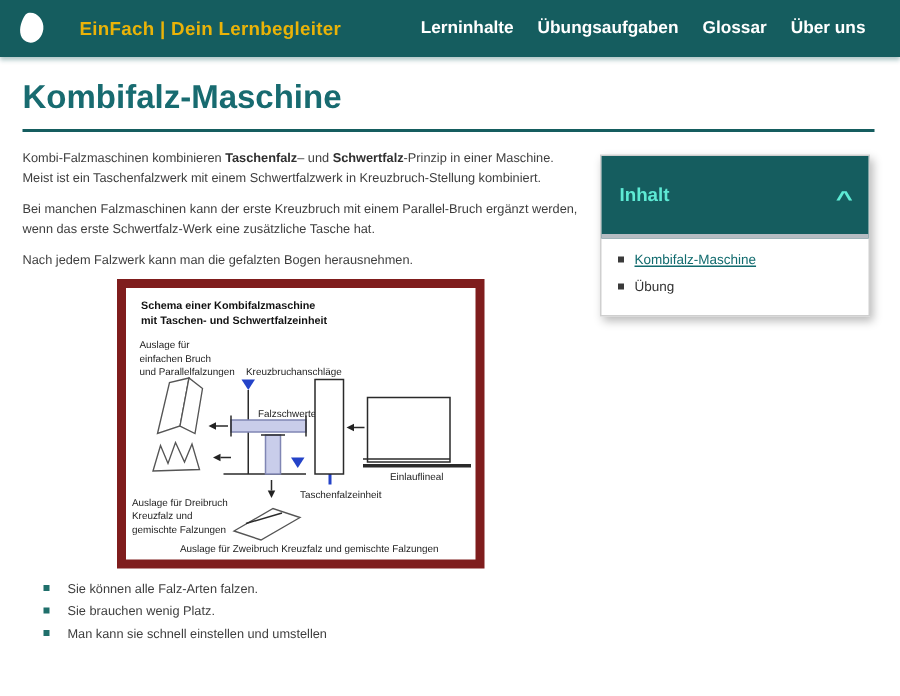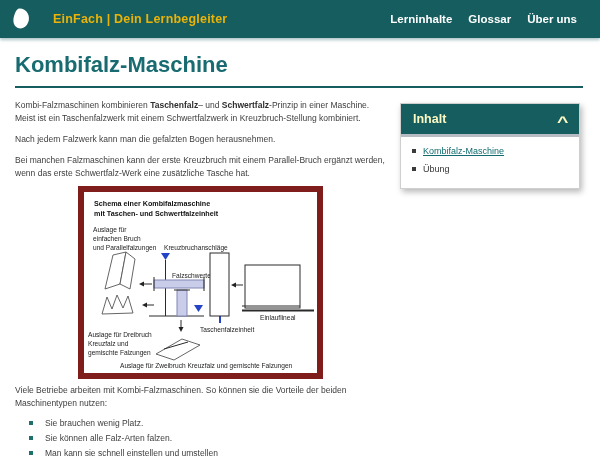--- a/index.html
+++ b/index.html
@@ -54,22 +54,22 @@
   .sheet{fill:#ffffff;stroke:#555;stroke-width:.9;}
   .blue-fill{fill:#2443c8;stroke:none;}
   .blue-line{stroke:#2443c8;stroke-width:2;fill:none;}
   
   .toc{
     width:180px;flex:0 0 auto;margin-top:15px;background:#fff;
     border:1px solid #cfcfcf;box-shadow:2px 3px 6px rgba(0,0,0,.28);
     box-sizing:border-box;
   }
   .toc-header{
-    background:#155d5f;color:#fef9c3;height:28px;display:flex;align-items:center;
-    justify-content:space-between;padding:1px 12px;cursor:pointer;
+    background:#155d5f;color:#5eead4;height:28px;display:flex;align-items:center;
+    justify-content:space-between;padding:12px 12px;cursor:pointer;
     border-bottom:3px solid #b6bcc2;
   }
   .toc-title{font-size:12.5px;font-weight:bold;}
   .toc-chevron{font-size:13px;font-weight:bold;transform:scale(1.5,1.1) translateY(2px);}
   .toc-body{padding:9px 10px 13px;}
   .toc-item{position:relative;padding-left:12px;margin-bottom:7px;font-size:9px;line-height:11px;}
   .toc-item:last-child{margin-bottom:0;}
   .toc-item::before{content:"";position:absolute;left:1px;top:3px;width:3.5px;height:3.5px;background:#3a3a3a;}
   .toc-link{color:#116b6e;text-decoration:underline;cursor:pointer;}
   .toc-plain{color:#333;cursor:pointer;}
@@ -77,35 +77,36 @@
 </head>
 <body>
 
 <div class="topbar">
   <svg class="logo" viewBox="0 0 28 32">
     <path d="M10 3 C 17 1 24 8 23 16 C 22 24 15 29 9 26 C 3 23 3.5 15 5.5 10 C 6.5 7 8 4 10 3 Z" fill="#ffffff"></path>
   </svg>
   <span class="brand">EinFach | Dein Lernbegleiter</span>
   <nav class="nav">
     <a>Lerninhalte</a>
+    <a>Übungsaufgaben</a>
     <a>Glossar</a>
     <a>Über uns</a>
   </nav>
 </div>
 
 <div class="page">
   <h1>Kombifalz-Maschine</h1>
   <hr class="rule">
 
   <div class="content">
 
     <div class="col-left">
       <p class="first"><span>Kombi-Falzmaschinen kombinieren </span><b>Taschenfalz</b><span>– und </span><b>Schwertfalz</b><span>-Prinzip in einer Maschine. Meist ist ein Taschenfalzwerk mit einem Schwertfalzwerk in Kreuzbruch-Stellung kombiniert.</span></p>
+      <p>Bei manchen Falzmaschinen kann der erste Kreuzbruch mit einem Parallel-Bruch ergänzt werden, wenn das erste Schwertfalz-Werk eine zusätzliche Tasche hat.</p>
       <p>Nach jedem Falzwerk kann man die gefalzten Bogen herausnehmen.</p>
-      <p>Bei manchen Falzmaschinen kann der erste Kreuzbruch mit einem Parallel-Bruch ergänzt werden, wenn das erste Schwertfalz-Werk eine zusätzliche Tasche hat.</p>
 
       <div class="diagram">
         <svg width="233" height="181" viewBox="0 0 233 181">
 
           <text class="dtb" x="10" y="14">Schema einer Kombifalzmaschine</text>
           <text class="dtb" x="10" y="24">mit Taschen- und Schwertfalzeinheit</text>
           <text class="dt" x="9" y="40">Auslage für</text>
           <text class="dt" x="9" y="49">einfachen Bruch</text>
           <text class="dt" x="9" y="58">und Parallelfalzungen</text>
           <text class="dt" x="80" y="58">Kreuzbruchanschläge</text>
@@ -167,24 +168,23 @@
             <path class="sheet" d="M36,92 L42,60 L51,67 L46,97 Z"></path>
           </g>
           <path class="sheet" d="M18,122 L23,105 L28,117 L33,103 L39,116 L44,104 L49,121 Z"></path>
           <g>
             <path class="sheet" d="M72,162 L98,147 L116,153 L90,168 Z"></path>
             <path class="k" d="M80,157 L104,150"></path>
           </g>
         </svg>
       </div>
 
-      <p class="note-p">Viele Betriebe arbeiten mit Kombi-Falzmaschinen. So können sie die Vorteile der beiden Maschinentypen nutzen:</p>
       <ul class="benefits">
+        <li>Sie können alle Falz-Arten falzen.</li>
         <li>Sie brauchen wenig Platz.</li>
-        <li>Sie können alle Falz-Arten falzen.</li>
         <li>Man kann sie schnell einstellen und umstellen</li>
       </ul>
     </div>
 
     <aside class="toc">
       <div class="toc-header">
         <span class="toc-title">Inhalt</span>
         <span class="toc-chevron">^</span>
       </div>
       <div class="toc-body">

